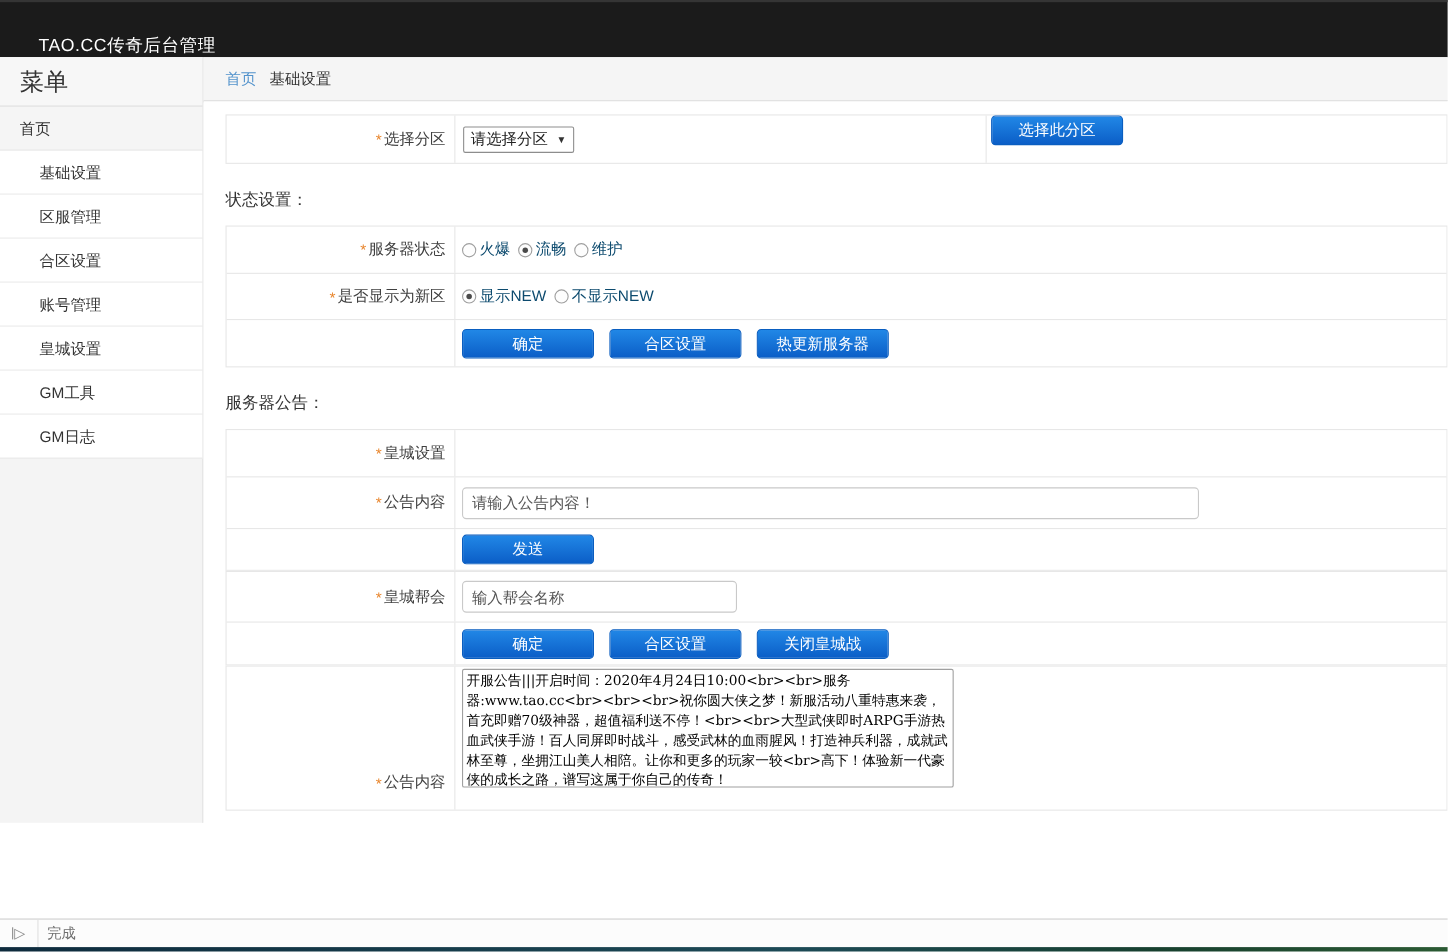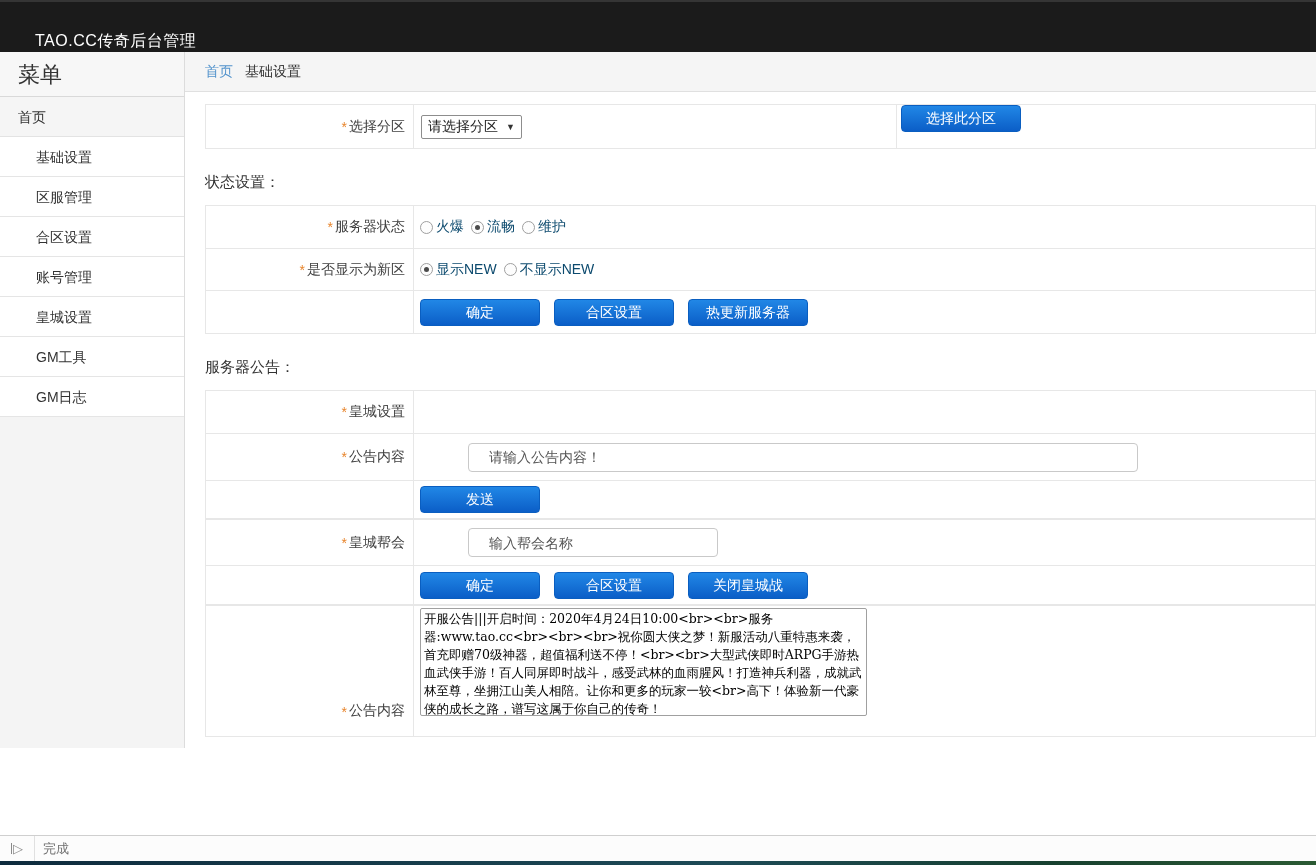--- a/index.html
+++ b/index.html
@@ -111,23 +111,22 @@
   .radio-opt { display:inline-flex; align-items:center; gap:3px; margin-right:7px; cursor:pointer; }
   .radio {
     width:13px; height:13px; border-radius:50%;
     border:1px solid #9f9f9f; background:#fdfdfd;
     display:inline-flex; align-items:center; justify-content:center; flex:0 0 13px;
   }
   .radio.checked::after { content:""; width:5px; height:5px; border-radius:50%; background:#4a4a4a; }
   .radio-label { font-size:14px; color:#0c4a6e; }
   .text-input {
     height:29px; border:1px solid #c9c9c9; border-radius:4px;
-    padding:0 20px; font-size:14px; color:#333; outline:none;
+    padding:0 8px; font-size:14px; color:#333; outline:none;
     font-family:"Liberation Sans","DejaVu Sans",sans-serif;
-    margin-left:48px;
   }
   .text-input::placeholder { color:#555; opacity:1; }
   .w-wide { width:670px; }
   .w-mid { width:250px; }
   .login-textarea {
     width:447px; height:108px; margin:2px 0 0 0;
     border:1px solid #a0a0a0; border-radius:2px;
     padding:1px 3px; resize:none;
     font-family:"DejaVu Serif","Liberation Serif",serif;
     font-size:12.5px; line-height:18px; color:#000; outline:none;

